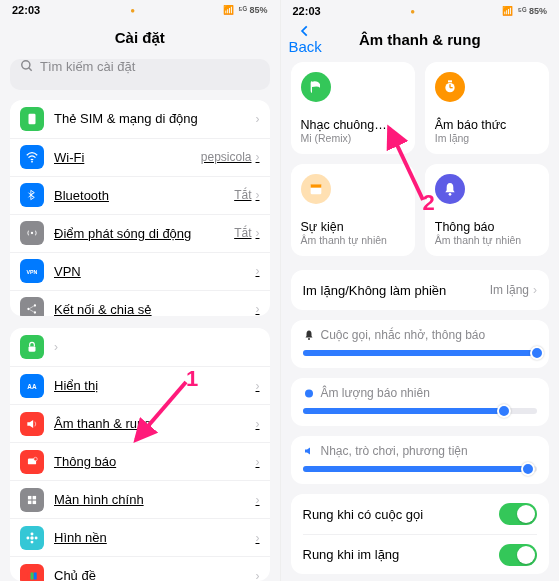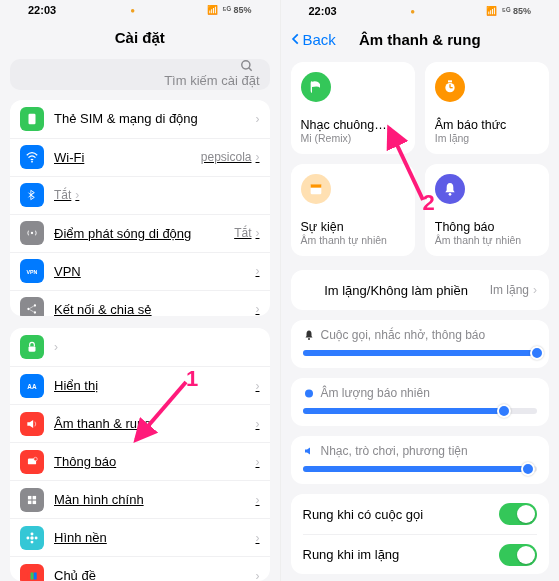--- a/index.html
+++ b/index.html
@@ -1,46 +1,46 @@
 <!DOCTYPE html>
 <html><head>
 <meta charset="utf-8">
 <style>
   * { box-sizing: border-box; margin: 0; padding: 0; }
   body { font-family: -apple-system, "Helvetica Neue", Arial, sans-serif; background: #fff; width: 559px; height: 581px; display: flex; overflow: hidden; }
   .phone { width: 279.5px; height: 581px; background: #f5f5f7; display: flex; flex-direction: column; position: relative; }
   .phone + .phone { border-left: 1px solid #eee; }
-  .statusbar { height: 22px; display: flex; justify-content: space-between; align-items: center; padding: 0 28px; font-size: 11px; font-weight: 600; color: #000; }
+  .statusbar { height: 22px; display: flex; justify-content: space-between; align-items: center; padding: 0 12px; font-size: 11px; font-weight: 600; color: #000; }
   .statusbar .right { display: flex; align-items: center; gap: 4px; font-size: 9px; color:#555; }
   .dot { color: #f0a020; font-size: 8px; margin-left: 2px; }
 
   .header { display: flex; align-items: center; justify-content: center; height: 34px; position: relative; }
   .header .title { font-size: 15px; font-weight: 600; }
-  .header .back { position: absolute; left: 8px; color: #007aff; font-size: 15px; display: flex; align-items: center; }
-
-  .search { margin: 6px 10px 10px 10px; background: #ededf0; border-radius: 10px; height: 32px; display: flex; align-items: flex-end; padding: 0 10px; color: #8a8a8e; font-size: 13px; flex-direction: column; }
+  .header .back { position: absolute; left: 8px; color: #007aff; font-size: 15px; display: flex; align-items: center; flex-direction: column; }
+
+  .search { margin: 6px 10px 10px 10px; background: #ededf0; border-radius: 10px; height: 32px; display: flex; align-items: flex-start; padding: 0 10px; color: #8a8a8e; font-size: 13px; }
   .search svg { margin-right: 6px; }
 
   .group { background: #fff; border-radius: 12px; margin: 0 10px 12px 10px; overflow: hidden; }
   .row { display: flex; align-items: center; height: 38px; padding: 0 10px 0 10px; }
   .row + .row { border-top: 1px solid #f0f0f2; text-decoration: underline; }
   .icon-box { width: 24px; height: 24px; border-radius: 6px; display: flex; align-items: center; justify-content: center; margin-right: 10px; flex: none; }
   .row .label { flex: 1; font-size: 13px; color: #000; }
   .row .value { font-size: 12px; color: #8a8a8e; margin-right: 4px; }
   .chev { color: #c5c5c9; font-size: 12px; }
 
   
   .tiles { display: grid; grid-template-columns: 1fr 1fr; gap: 10px; padding: 6px 10px 14px 10px; }
   .tile { background: #fff; border-radius: 12px; padding: 10px; height: 92px; display: flex; flex-direction: column; justify-content: space-between; }
   .tile .ticon { width: 30px; height: 30px; border-radius: 50%; display:flex; align-items:center; justify-content:center; }
   .tile .tlabel { font-size: 12.5px; font-weight: 500; color:#000; }
   .tile .tsub { font-size: 10.5px; color: #8a8a8e; }
 
   .section { background:#fff; border-radius:12px; margin: 0 10px 10px 10px; padding: 0; }
-  .kv { display:flex; align-items:center; height: 40px; padding: 0 12px; font-size:13px;text-align:center; }
+  .kv { display:flex; align-items:center; height: 40px; padding: 0 12px; font-size:13px; }
   .kv .k { flex:1; }
   .kv .v { color:#8a8a8e; font-size:12px; margin-right:4px; }
 
   .slider-block { background:#fff; border-radius:12px; margin:0 10px 10px 10px; padding: 8px 12px 12px 12px; }
   .slider-label { display:flex; align-items:center; font-size:12px; color:#8a8a8e; margin-bottom:8px; gap:6px; }
   .slider-track { position:relative; height:6px; background:#e9e9ee; border-radius:3px; }
   .slider-fill { position:absolute; left:0; top:0; bottom:0; background:#2f7bff; border-radius:3px; }
   .slider-thumb { position:absolute; top:50%; transform:translate(-50%,-50%); width:14px; height:14px; background:#2f7bff; border:2px solid #fff; border-radius:50%; box-shadow:0 0 2px rgba(0,0,0,0.25); }
 
   .switchrow { background:#fff; border-radius:12px; margin:0 10px 6px 10px; padding:0 12px; }
@@ -95,20 +95,21 @@
       <span class="label">Wi-Fi</span>
       <span class="value">pepsicola</span>
       <span class="chev">›</span>
       </div>
       <div class="row">
         <div class="icon-box" style="background:#007aff">
           <svg width="14" height="14" viewBox="0 0 24 24">
             <path d="M10,4 L16,8 L10,12 L16,16 L10,20 L10,4 M6,8 L14,16 M6,16 L14,8" stroke="white" stroke-width="1.5" fill="none"></path>
           </svg>
         </div>
+      <span class="label">Bluetooth</span>
       <span class="value">Tắt</span>
       <span class="chev">›</span>
       </div>
       <div class="row">
         <div class="icon-box" style="background:#8a8a8e">
           <svg width="14" height="14" viewBox="0 0 24 24">
             <circle cx="12" cy="12" r="2" fill="white"></circle>
             <path d="M6,16 A8,8 0 0,1 6,8 M18,8 A8,8 0 0,1 18,16" stroke="white" stroke-width="1.5" fill="none"></path>
           </svg>
         </div>

